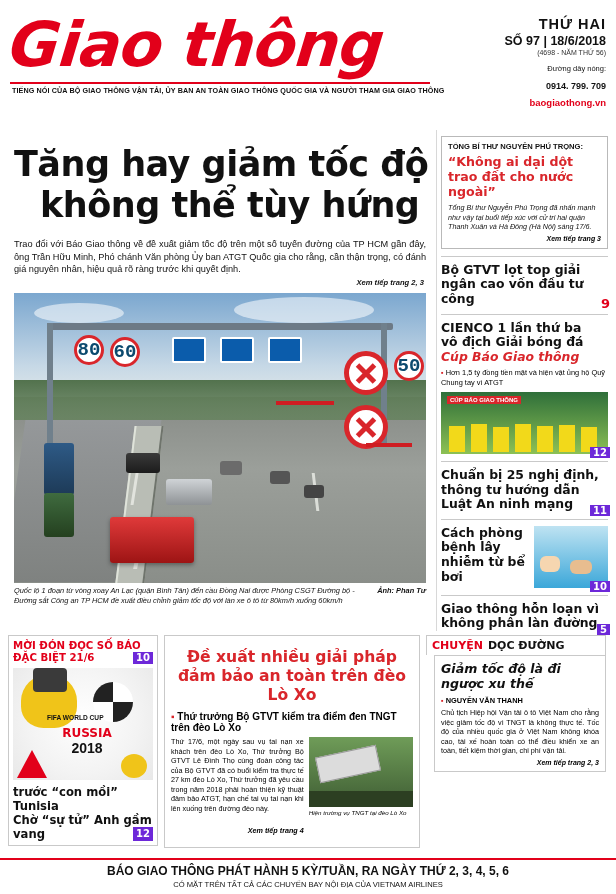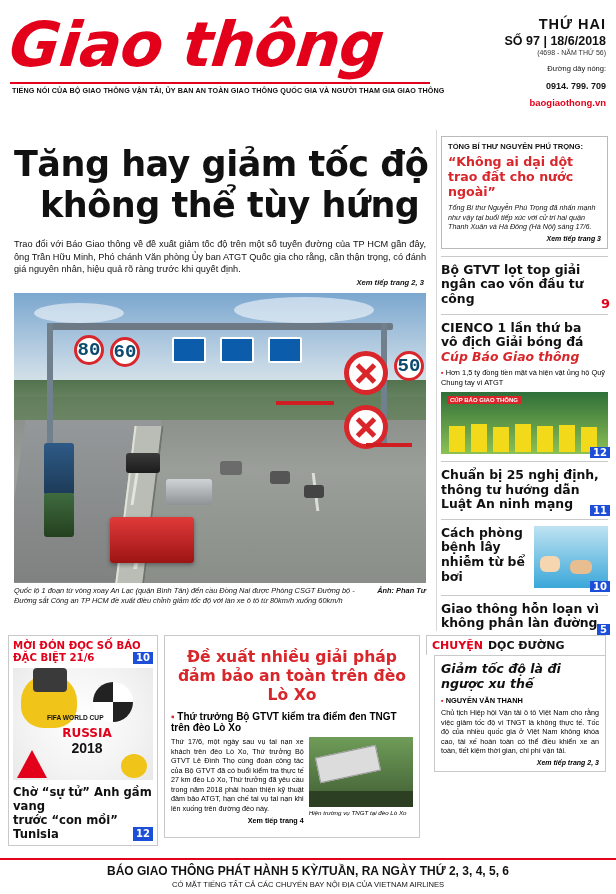--- a/index.html
+++ b/index.html
@@ -152,21 +152,21 @@
   .ritem h3.red { color:#d9262b; }
   .ritem .ital { font-style:italic; }
   .ritem .bul { font-size:7.4px; line-height:9.8px; margin-top:4px; }
   .pnum {
     position:absolute; right:-2px; bottom:-4px;
     color:#e2001a; font-weight:bold; font-size:13px;
     font-family:"DejaVu Sans", sans-serif;
   }
   .pnum-sq {
     position:absolute; right:-2px; bottom:-4px;
-    color:#fff; background:#1d4ed8; font-weight:bold; font-size:10px;
+    color:#fff; background:#6d28d9; font-weight:bold; font-size:10px;
     padding:0 3px; font-family:"DejaVu Sans", sans-serif;
   }
   .thumb {
     margin-top:4px; height:62px; position:relative; overflow:hidden;
     background:linear-gradient(#2f6f3a,#8dc154);
   }
   .thumb.pool { background:linear-gradient(#bfe3f2,#3ba7d9); }
   .thumb-banner {
     position:absolute; left:6px; top:4px; background:#d9262b; color:#fff;
     font-size:6px; font-weight:bold; padding:1px 3px;
@@ -393,38 +393,38 @@
           <div style="position:absolute;left:80px;top:14px;width:40px;height:40px;border-radius:50%;background:repeating-conic-gradient(#fff 0 25%, #222 0 50%);"></div>
           <div class="wc-fifa">FIFA WORLD CUP</div>
           <div class="wc-title">
             <div class="r">RUSSIA</div>
             <div class="y">2018</div>
           </div>
           <div style="position:absolute;left:4px;bottom:2px;width:30px;height:28px;background:#e2001a;clip-path:polygon(0 100%,50% 0,100% 100%);"></div>
           <div style="position:absolute;right:6px;bottom:2px;width:26px;height:24px;background:#f0c419;border-radius:50%;"></div>
         </div>
         <div class="promo-foot">
+          <div>trước “con mồi” Tunisia</div>
           <div>Chờ “sự tử” Anh gầm vang</div>
-          <div>trước “con mồi” Tunisia</div>
           <span class="pnum-sq" style="right:0;bottom:0;">12</span>
         </div>
       </div>
     </div>
 
     <div class="bm">
       <div class="midbox">
         <h2>Đề xuất nhiều giải pháp đảm bảo an toàn trên đèo Lò Xo</h2>
         <div class="sub">
           <span style="color:#d9262b;">▪</span>
           <span>Thứ trưởng Bộ GTVT kiểm tra điểm đen TNGT trên đèo Lò Xo</span>
         </div>
         <div class="midflex">
           <div class="midtext">
             <span>Thứ 17/6, một ngày sau vụ tai nạn xe khách trên đèo Lò Xo, Thứ trưởng Bộ GTVT Lê Đình Thọ cùng đoàn công tác của Bộ GTVT đã có buổi kiểm tra thực tế 27 km đèo Lò Xo, Thứ trưởng đã yêu cầu trong năm 2018 phải hoàn thiện kỹ thuật đảm bảo ATGT, hạn chế tai vụ tai nạn khi lên xuống trên đường đèo này.</span>
-            <div style="text-align:right;font-weight:bold;margin-top:2px;">Xem tiếp trang 4</div>
+            <div style="text-align:right;font-weight:bold;font-style:italic;margin-top:12px;">Xem tiếp trang 4</div>
           </div>
           <div class="midthumb">
             <div class="img">
               <div style="position:absolute;left:8px;top:14px;width:62px;height:26px;background:#dcdcdc;transform:rotate(-12deg);border:1px solid #999;"></div>
               <div style="position:absolute;left:0;bottom:0;width:100%;height:16px;background:#2c3f22;"></div>
             </div>
             <div class="cap">Hiện trường vụ TNGT tại đèo Lò Xo</div>
           </div>
         </div>
       </div>
@@ -442,17 +442,17 @@
           <span>NGUYỄN VĂN THANH</span>
         </div>
         <p>Chủ tịch Hiệp hội Vận tải ô tô Việt Nam cho rằng việc giảm tốc độ vì TNGT là không thực tế. Tốc độ của nhiều quốc gia ở Việt Nam không khóa cao, tài xế hoàn toàn có thể điều khiển xe an toàn, tiết kiệm thời gian, chi phí vận tải.</p>
         <div style="text-align:right;font-size:7px;font-weight:bold;font-style:italic;margin-top:3px;">Xem tiếp trang 2, 3</div>
       </div>
     </div>
   </div>
 
   <div class="footer">
     <div class="f1">BÁO GIAO THÔNG PHÁT HÀNH 5 KỲ/TUẦN, RA NGÀY THỨ 2, 3, 4, 5, 6</div>
-    <div class="f2">CÓ MẶT TIẾNG TẤT CẢ CÁC CHUYẾN BAY NỘI ĐỊA CỦA VIETNAM AIRLINES</div>
+    <div class="f2">CÓ MẶT TRÊN TẤT CẢ CÁC CHUYẾN BAY NỘI ĐỊA CỦA VIETNAM AIRLINES</div>
   </div>
 </div>
 
 <div style="position:absolute;left:0;top:118px;width:616px;height:0;"></div>
 
 </body></html>

